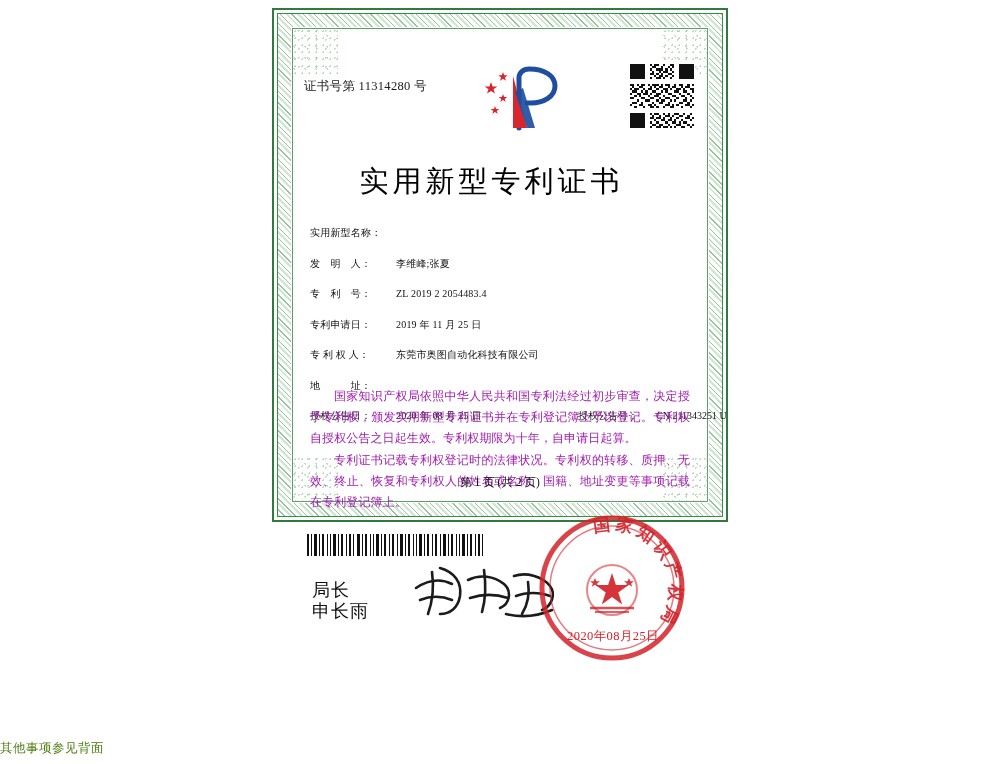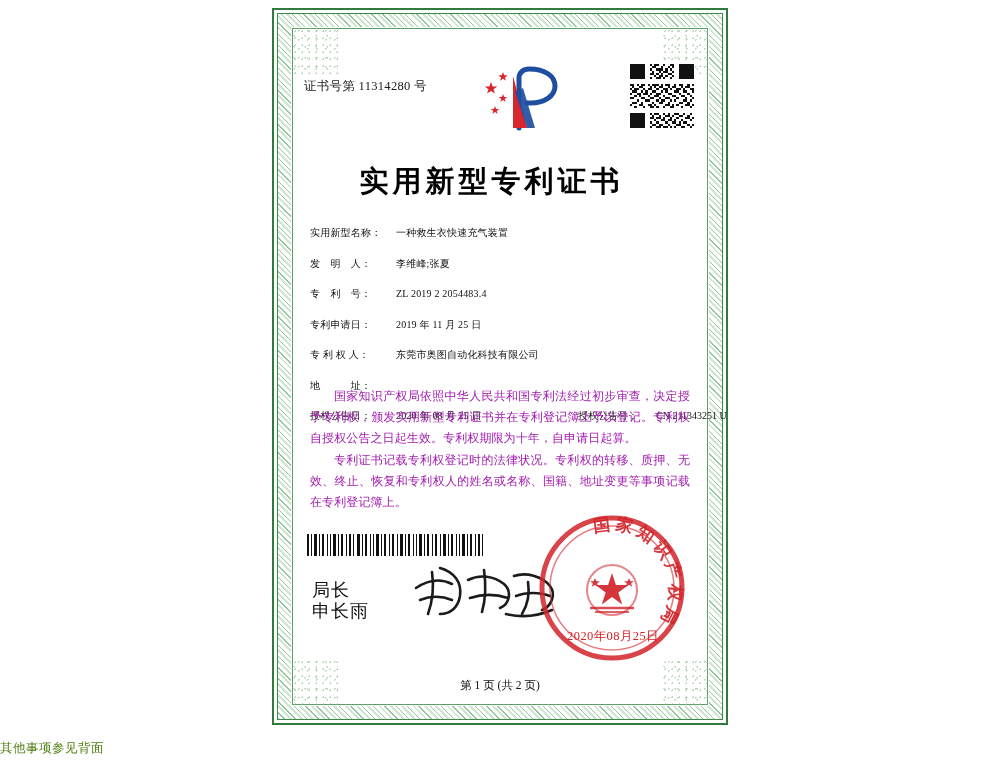--- a/index.html
+++ b/index.html
@@ -21,21 +21,21 @@
     height: 764px;
     background: #ffffff;
   }
 
   
   .certificate {
     position: absolute;
     left: 272px;
     top: 8px;
     width: 456px;
-    height: 717px;
+    height: 514px;
     background: #fefefe;
     box-sizing: border-box;
   }
 
   
   .border-outer {
     position: absolute;
     inset: 0;
     border: 2px solid #2f7a3c;
     box-sizing: border-box;
@@ -120,21 +120,21 @@
     height: 64px;
   }
 
   .cert-title {
     position: absolute;
     left: 0;
     right: 17px;
     top: 128px;
     text-align: center;
     font-size: 29px;
-    font-weight: bold;
+    font-weight: normal;
     letter-spacing: 4px;
     color: #000;
     font-family: "DejaVu Serif", "Liberation Serif", serif;
   }
 
   
   .fields {
     position: absolute;
     left: 12px;
     right: 12px;
@@ -462,21 +462,20 @@
             <rect x="23" y="28" width="2" height="1"></rect>
           <rect x="27" y="28" width="1" height="1"></rect>
         </g>
       </svg>
 
       <div class="cert-title">实用新型专利证书</div>
 
       <div class="fields">
         <div class="field-row">
           <div class="field-label">实用新型名称：</div>
-          <div class="field-value">一种救生衣快速充气装置</div>
         </div>
         <div class="field-row">
           <div class="field-label">发　明　人：</div>
           <div class="field-value">李维峰;张夏</div>
         </div>
         <div class="field-row">
           <div class="field-label">专　利　号：</div>
           <div class="field-value">ZL 2019 2 2054483.4</div>
         </div>
         <div class="field-row">

